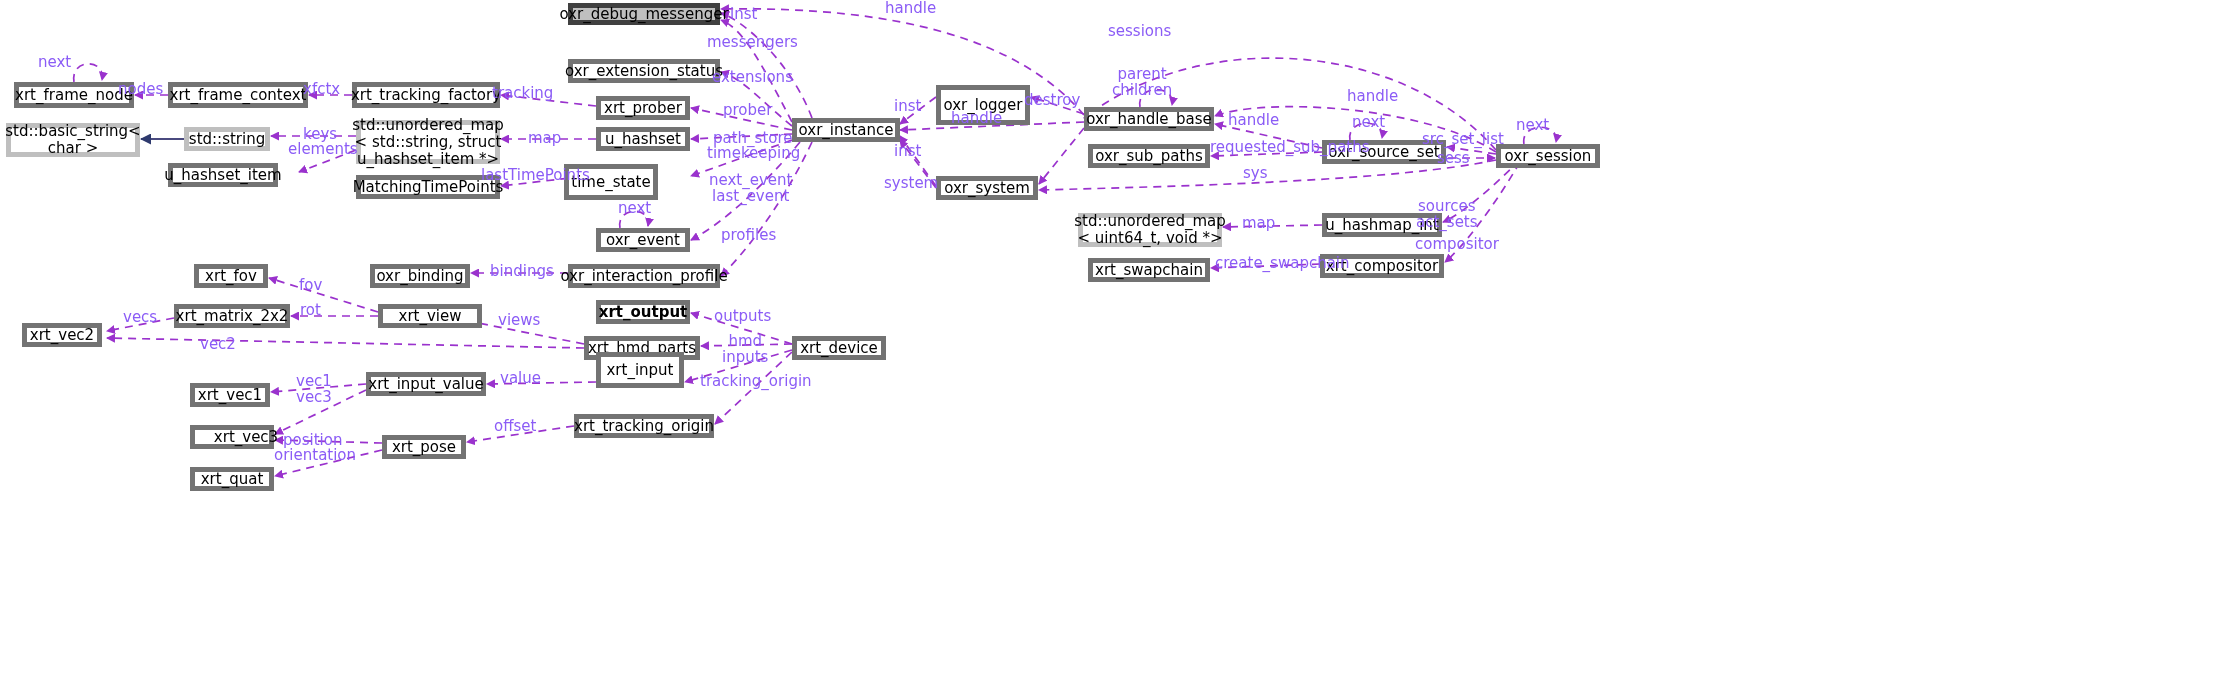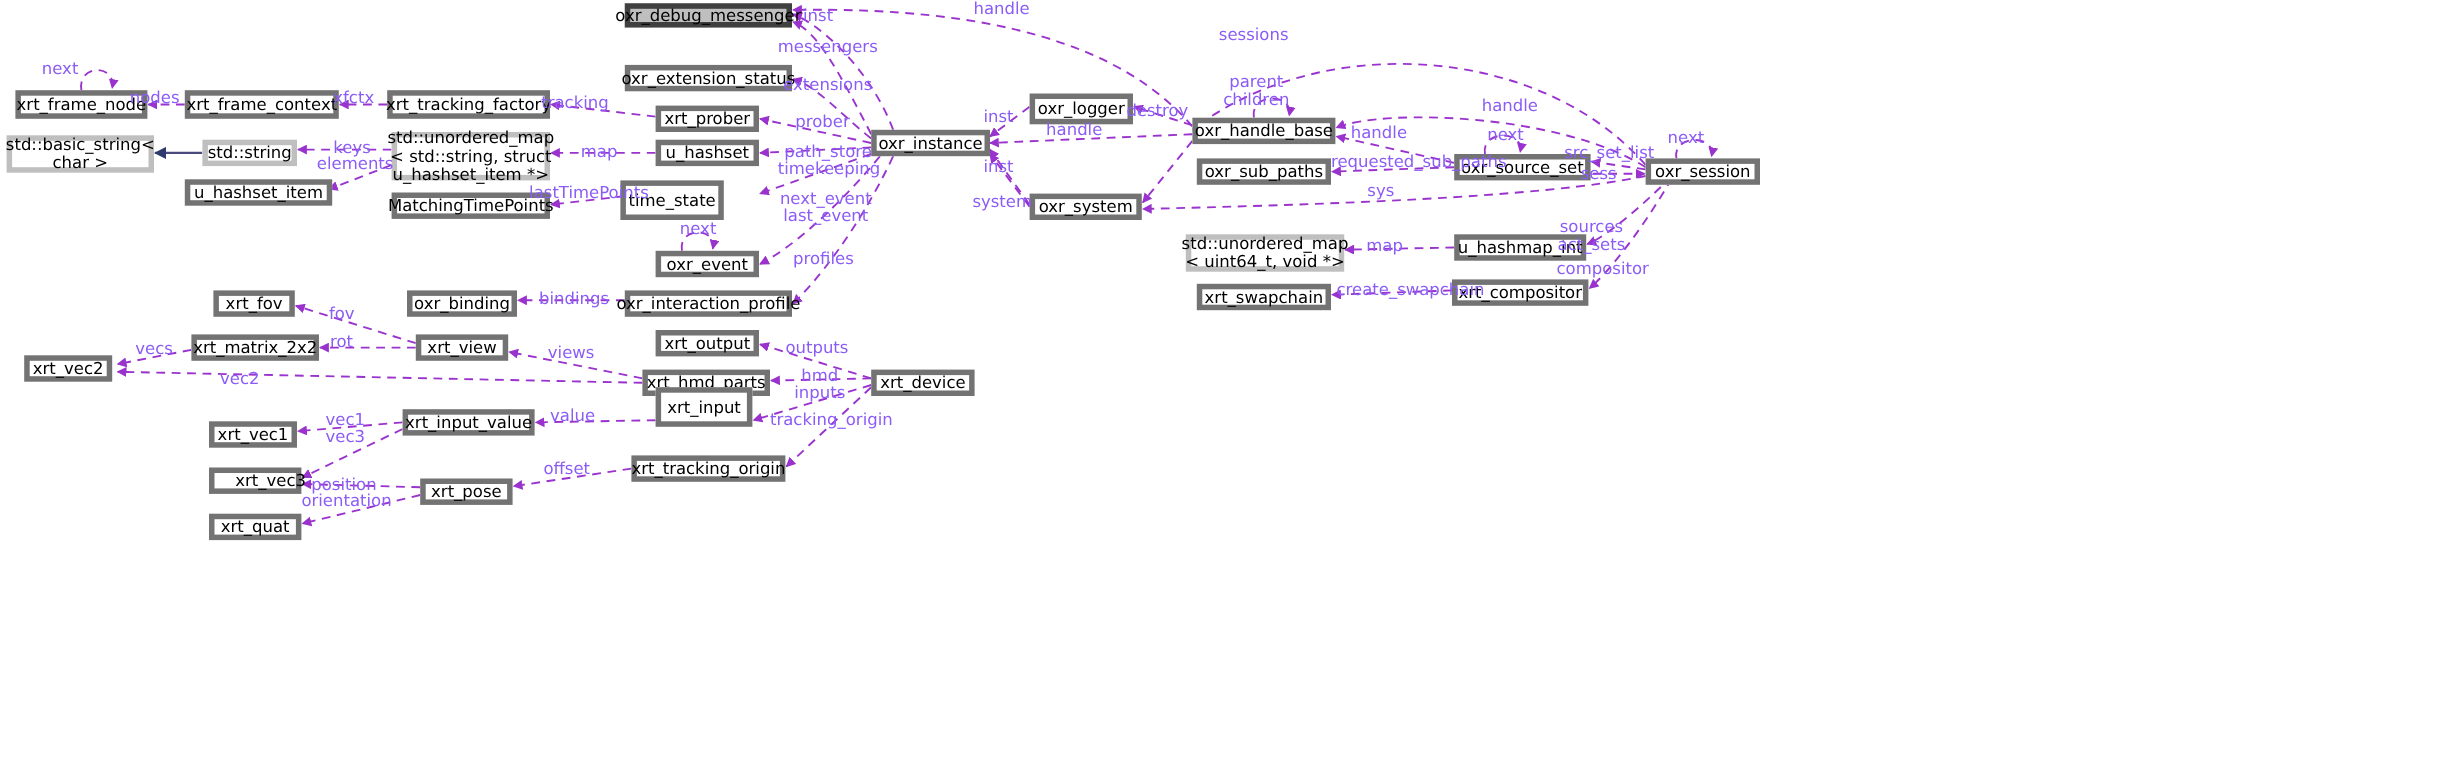--- a/index.html
+++ b/index.html
@@ -132,50 +132,50 @@
   <div id="node-layer">
       <div class="node-box" style="left: 14px; top: 82px; width: 120px; height: 26px;">xrt_frame_node</div>
       <div class="node-box" style="left: 168px; top: 82px; width: 140px; height: 26px;">xrt_frame_context</div>
       <div class="node-box" style="left: 352px; top: 82px; width: 148px; height: 26px;">xrt_tracking_factory</div>
       <div class="node-box tmpl" style="left: 6px; top: 123px; width: 134px; height: 34px;">std::basic_string&lt;
 char &gt;</div>
       <div class="node-box tmpl" style="left: 184px; top: 127px; width: 86px; height: 24px;">std::string</div>
       <div class="node-box tmpl" style="left: 356px; top: 120px; width: 144px; height: 44px;">std::unordered_map
 &lt; std::string, struct
 u_hashset_item *&gt;</div>
-      <div class="node-box" style="left: 168px; top: 163px; width: 134px; height: 24px;">u_hashset_item</div>
+      <div class="node-box" style="left: 168px; top: 163px; width: 110px; height: 24px;">u_hashset_item</div>
       <div class="node-box" style="left: 356px; top: 175px; width: 144px; height: 24px;">MatchingTimePoints</div>
       <div class="node-box current" style="left: 568px; top: 3px; width: 152px; height: 22px;">oxr_debug_messenger</div>
       <div class="node-box" style="left: 568px; top: 59px; width: 152px; height: 24px;">oxr_extension_status</div>
       <div class="node-box" style="left: 596px; top: 96px; width: 94px; height: 24px;">xrt_prober</div>
       <div class="node-box" style="left: 596px; top: 127px; width: 94px; height: 24px;">u_hashset</div>
       <div class="node-box" style="left: 564px; top: 164px; width: 94px; height: 36px;">time_state</div>
       <div class="node-box" style="left: 596px; top: 228px; width: 94px; height: 24px;">oxr_event</div>
       <div class="node-box" style="left: 568px; top: 264px; width: 152px; height: 24px;">oxr_interaction_profile</div>
-      <div class="node-box" style="left: 596px; top: 300px; width: 94px; height: 24px;">xrt_output</div>
+      <div class="node-box" style="left: 596px; top: 300px; width: 94px; height: 24px; font-weight: bold;">xrt_output</div>
       <div class="node-box" style="left: 584px; top: 336px; width: 116px; height: 24px;">xrt_hmd_parts</div>
       <div class="node-box" style="left: 596px; top: 352px; width: 88px; height: 36px; text-align: center;">xrt_input</div>
       <div class="node-box" style="left: 574px; top: 414px; width: 140px; height: 24px;">xrt_tracking_origin</div>
       <div class="node-box" style="left: 792px; top: 118px; width: 108px; height: 24px;">oxr_instance</div>
       <div class="node-box" style="left: 936px; top: 176px; width: 102px; height: 24px;">oxr_system</div>
       <div class="node-box" style="left: 792px; top: 336px; width: 94px; height: 24px;">xrt_device</div>
-      <div class="node-box" style="left: 936px; top: 85px; width: 94px; height: 28px;">oxr_logger</div>
+      <div class="node-box" style="left: 936px; top: 85px; width: 94px; height: 40px;">oxr_logger</div>
       <div class="node-box" style="left: 1084px; top: 107px; width: 130px; height: 24px;">oxr_handle_base</div>
       <div class="node-box" style="left: 1088px; top: 144px; width: 122px; height: 24px;">oxr_sub_paths</div>
       <div class="node-box tmpl" style="left: 1078px; top: 213px; width: 144px; height: 34px;">std::unordered_map
 &lt; uint64_t, void *&gt;</div>
       <div class="node-box" style="left: 1088px; top: 258px; width: 122px; height: 24px;">xrt_swapchain</div>
       <div class="node-box" style="left: 1322px; top: 213px; width: 120px; height: 24px;">u_hashmap_int</div>
       <div class="node-box" style="left: 1320px; top: 254px; width: 124px; height: 24px;">xrt_compositor</div>
       <div class="node-box" style="left: 1322px; top: 140px; width: 124px; height: 24px;">oxr_source_set</div>
       <div class="node-box" style="left: 1496px; top: 144px; width: 104px; height: 24px;">oxr_session</div>
       <div class="node-box" style="left: 194px; top: 264px; width: 74px; height: 24px;">xrt_fov</div>
       <div class="node-box" style="left: 370px; top: 264px; width: 100px; height: 24px;">oxr_binding</div>
       <div class="node-box" style="left: 174px; top: 304px; width: 116px; height: 24px;">xrt_matrix_2x2</div>
-      <div class="node-box" style="left: 378px; top: 304px; width: 84px; height: 24px;">xrt_view</div>
+      <div class="node-box" style="left: 378px; top: 304px; width: 104px; height: 24px;">xrt_view</div>
       <div class="node-box" style="left: 22px; top: 323px; width: 80px; height: 24px;">xrt_vec2</div>
       <div class="node-box" style="left: 190px; top: 383px; width: 80px; height: 24px;">xrt_vec1</div>
       <div class="node-box" style="left: 366px; top: 372px; width: 120px; height: 24px;">xrt_input_value</div>
       <div class="node-box" style="left: 190px; top: 425px; width: 84px; height: 24px; padding-left: 28px;">xrt_vec3</div>
       <div class="node-box" style="left: 382px; top: 435px; width: 84px; height: 24px;">xrt_pose</div>
       <div class="node-box" style="left: 190px; top: 467px; width: 84px; height: 24px;">xrt_quat</div>
     </div>
   <div id="label-layer">
       <div class="edge-label" style="left: 38px; top: 54px;">next</div>
       <div class="edge-label" style="left: 118px; top: 81px;">nodes</div>

